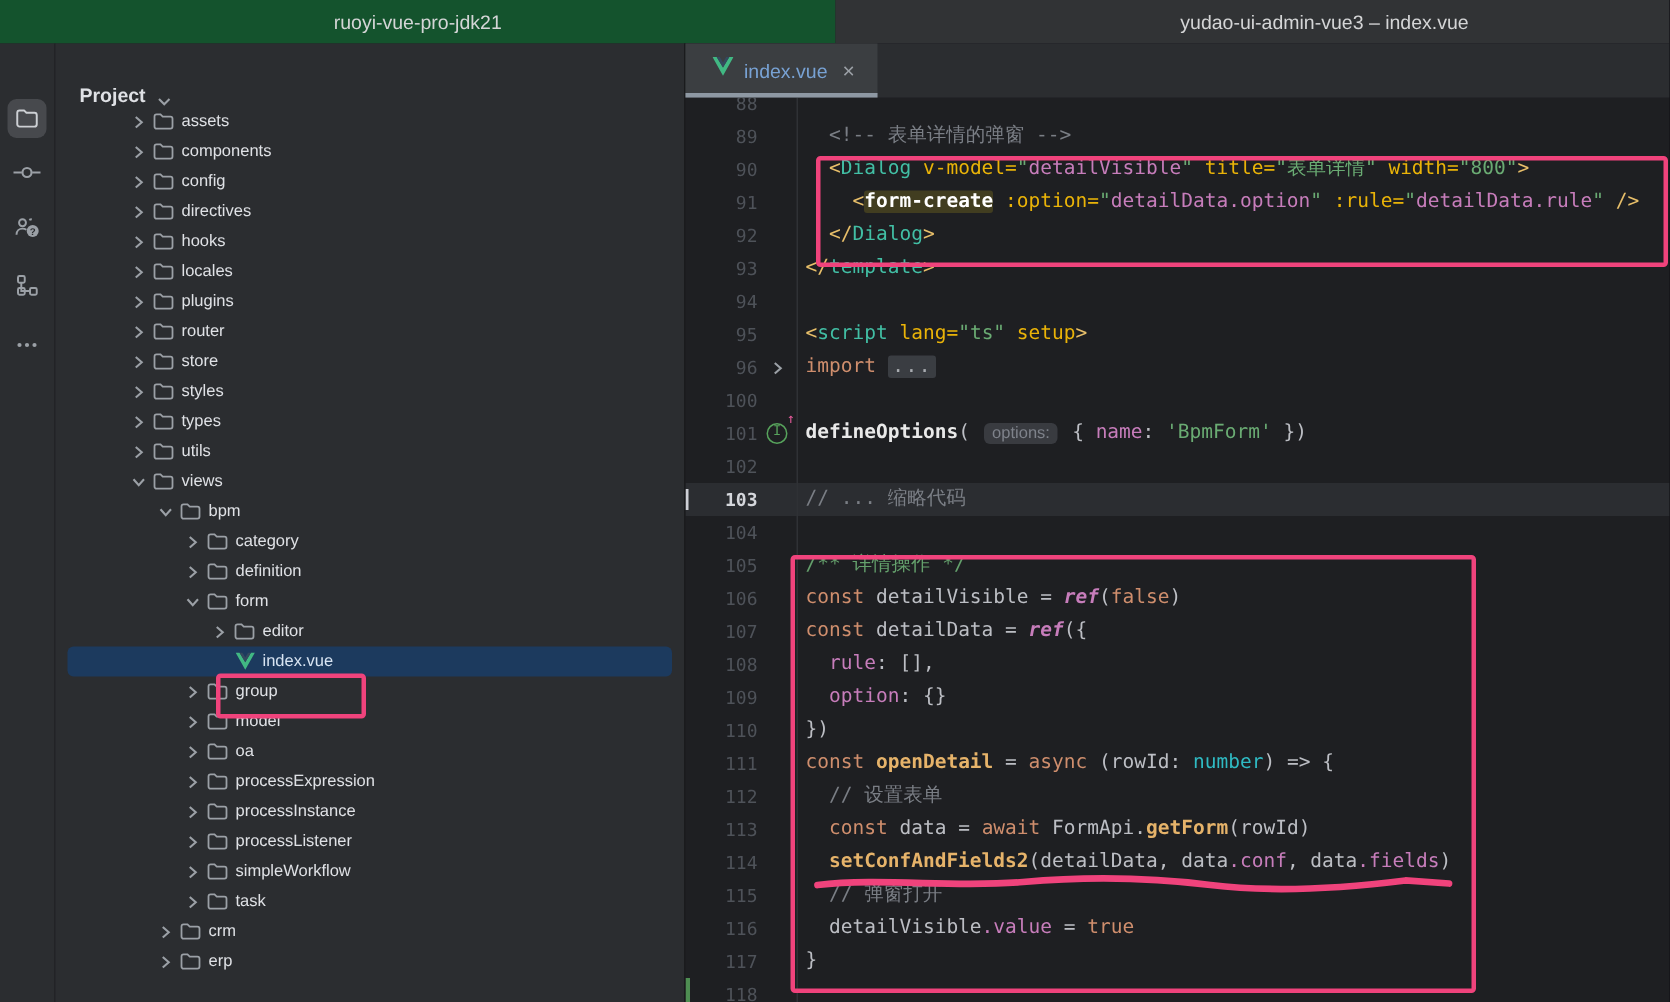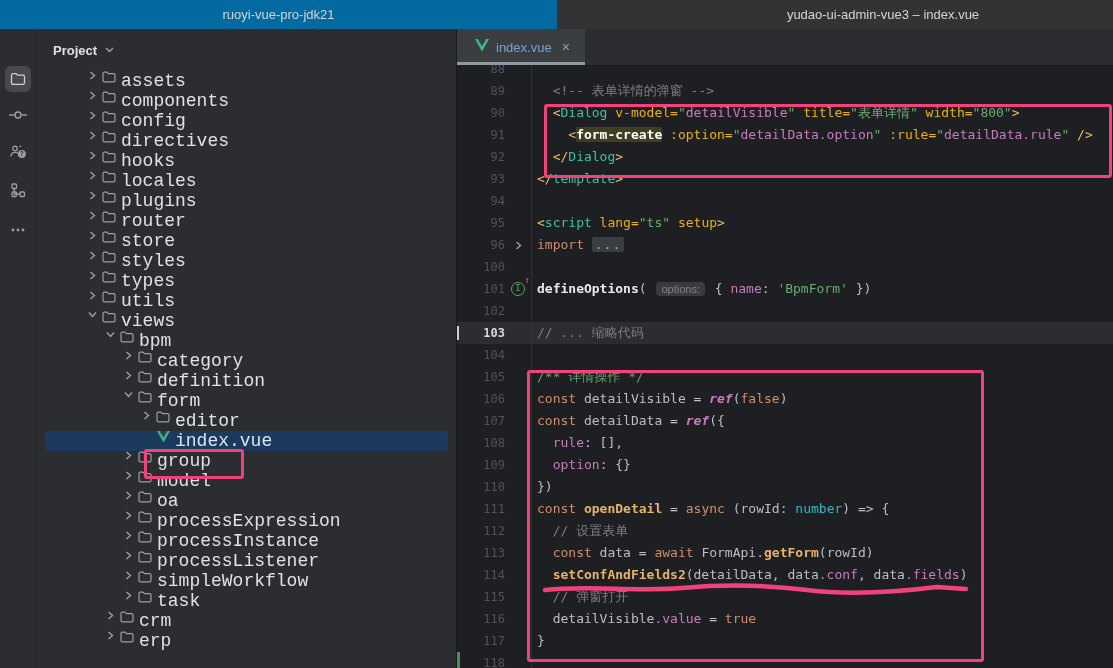--- a/index.html
+++ b/index.html
@@ -2,36 +2,36 @@
 <html><head>
 <meta charset="utf-8">
 <style>
   html,body{margin:0;padding:0;background:#101012;}
   .screen{position:relative;width:1113px;height:668px;overflow:hidden;
     background:#1E1F22;font-family:"Liberation Sans",sans-serif;-webkit-font-smoothing:antialiased;}
 
   
   .titlebar{position:absolute;top:0;height:29px;display:flex;align-items:center;justify-content:center;
     font-size:13px;color:#D4D5D6;}
-  .titlebar.left{left:0;width:557px;background:#0369a1;}
+  .titlebar.left{left:0;width:557px;background:#14532d;}
   .titlebar.right{left:557px;width:652px;background:#313335;}
 
   
   .activitybar{position:absolute;left:0;top:29px;width:36px;height:639px;background:#2B2D30;border-right:1px solid #222326;}
   .act-btn{position:absolute;left:5px;width:26px;height:26px;border-radius:6px;display:flex;align-items:center;justify-content:center;}
   .act-btn.active{background:#47494D;}
   .act-btn svg{display:block;}
 
   
   .project{position:absolute;left:37px;top:29px;width:419px;height:639px;background:#2B2D30;overflow:hidden;}
-  .proj-header{position:absolute;top:0;left:0;right:0;height:42px;display:flex;align-items:center;padding-left:16px;}
+  .proj-header{position:absolute;top:0;left:0;right:0;height:42px;display:flex;align-items:flex-end;padding-left:16px;}
   .proj-title{font-size:13px;font-weight:bold;color:#DFE1E5;}
   .proj-chev{margin-left:8px;display:flex;align-items:center;}
   .tree{position:absolute;top:42px;left:0;right:0;}
-  .trow{display:flex;align-items:flex-start;height:20px;margin:0 8px;border-radius:4px;font-size:18px;color:#DFE1E5;white-space:nowrap;font-family:Liberation Mono, monospace;}
+  .trow{display:flex;align-items:center;height:20px;margin:0 8px;border-radius:4px;font-size:11px;color:#DFE1E5;white-space:nowrap;}
   .trow.sel{background:#1C3A5E;color:#D8E4F2;}
   .chev{width:16px;display:flex;justify-content:center;flex:none;}
   .chev-sp{width:16px;flex:none;}
   .ficon{width:18px;display:flex;justify-content:center;flex:none;}
   .tlabel{margin-left:3px;}
 
   
   .editor{position:absolute;left:456px;top:29px;width:657px;height:639px;background:#1E1F22;border-left:1px solid #1A1B1D;}
   .tabbar{position:absolute;top:0;left:0;right:0;height:36px;background:#2B2D30;z-index:6;}
   .tab{position:absolute;left:0;top:0;width:128px;height:36px;background:#3B3E41;display:flex;align-items:center;padding-left:18px;box-sizing:border-box;}

